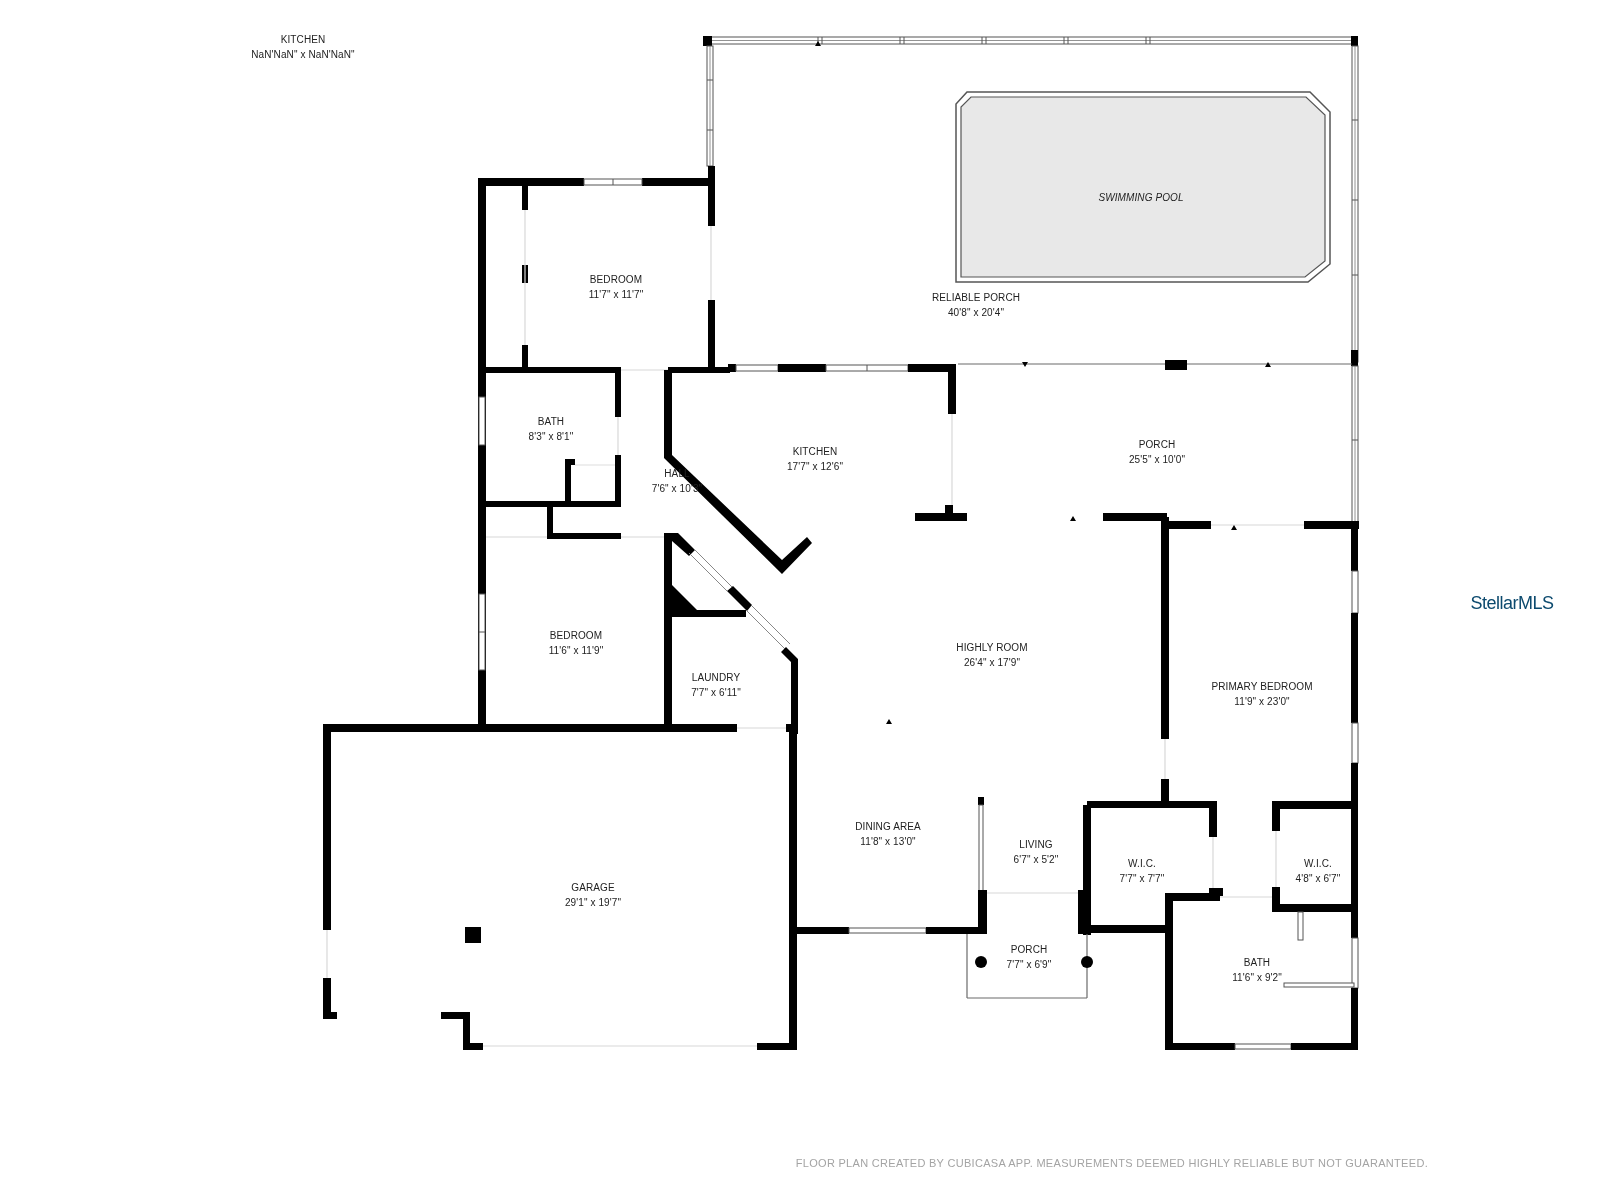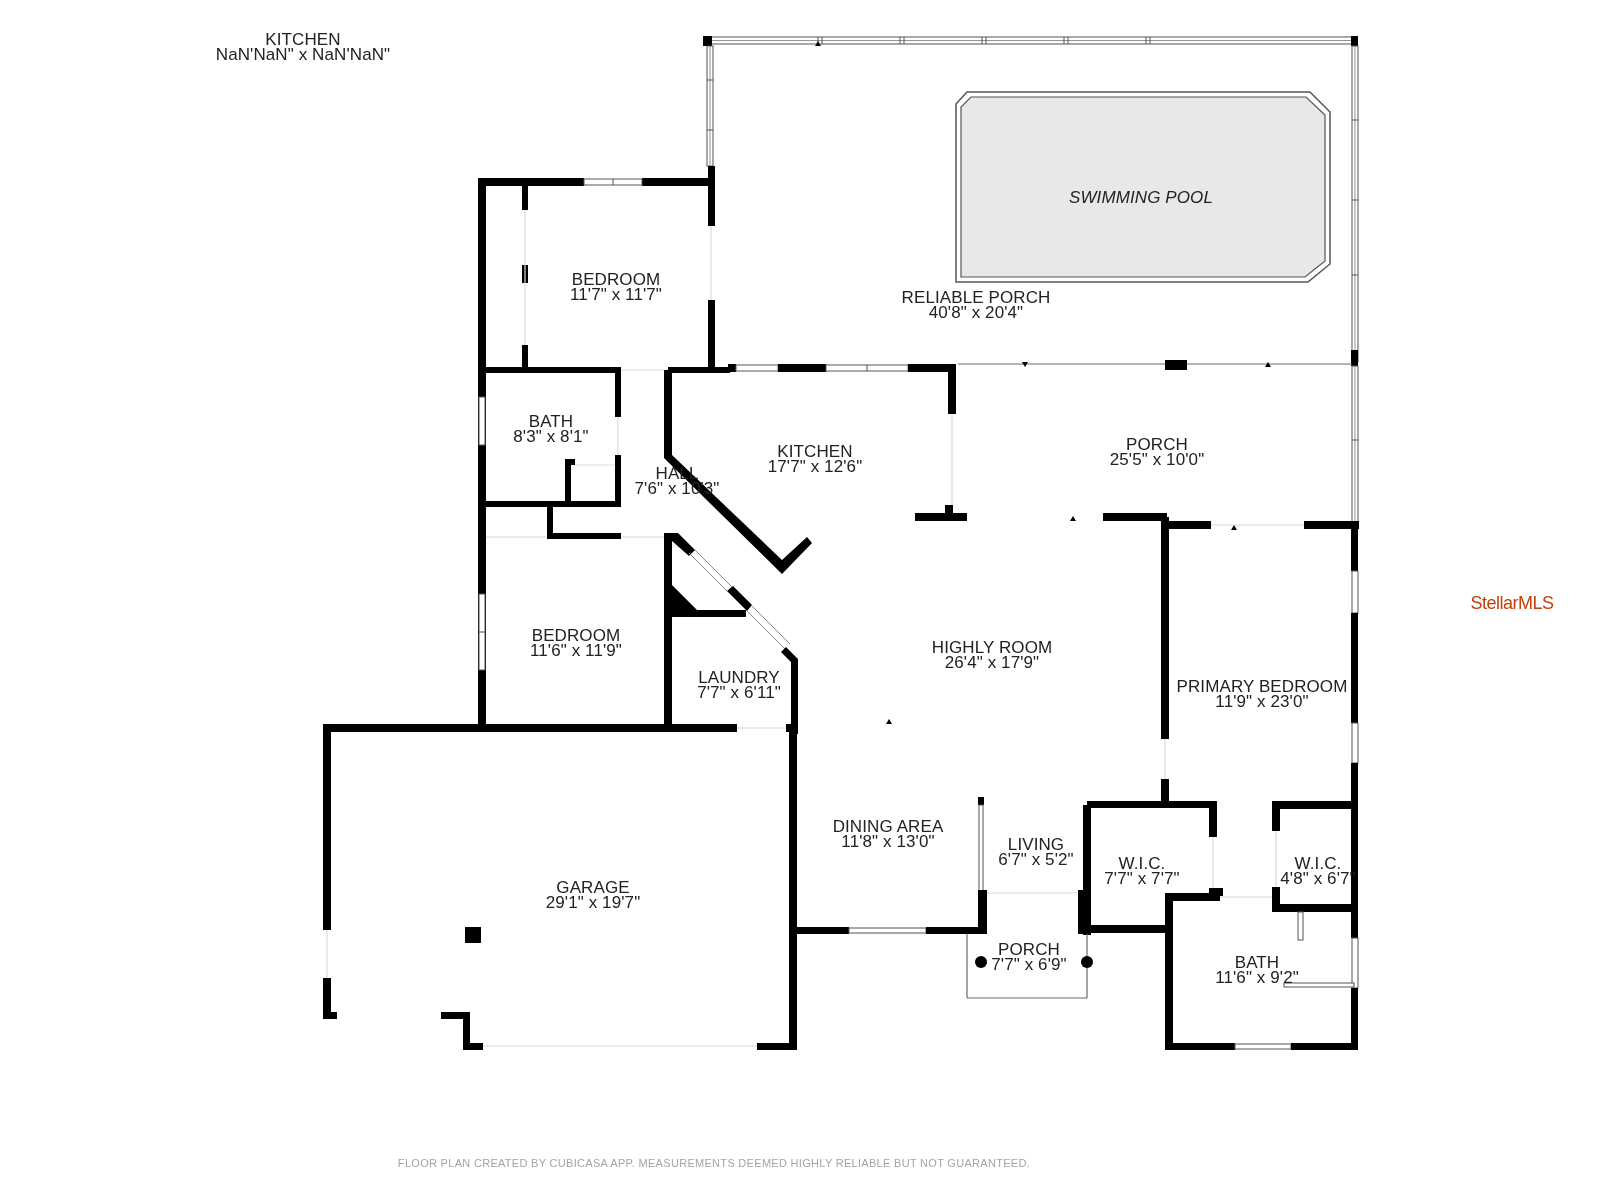--- a/index.html
+++ b/index.html
@@ -4,27 +4,27 @@
 <style>
   html, body { margin: 0; padding: 0; background: #ffffff; }
   body { width: 1600px; height: 1200px; position: relative; overflow: hidden;
          font-family: "Liberation Sans", "DejaVu Sans", sans-serif; }
   #plan { position: absolute; left: 0; top: 0; width: 1600px; height: 1200px; }
   .wall { fill: #000000; }
   .thin { stroke: #6a6a6a; stroke-width: 1.2; fill: none; }
   .open { stroke: #d8d8d8; stroke-width: 1.2; fill: none; }
   .win  { fill: #ffffff; stroke: #555555; stroke-width: 1; }
   .lbl  { position: absolute; text-align: center; color: #222222;
-          font-size: 17px; line-height: 15px; white-space: nowrap;
+          font-size: 10px; line-height: 15px; white-space: nowrap;
           transform: translateX(-50%); letter-spacing: 0.1px; }
   .lbl span { display: block; }
-  .footer { position: absolute; left: 0; width: 1428px; top: 1157px; text-align: center;
+  .footer { position: absolute; left: 0; width: 1428px; top: 1157px; text-align: right;
             font-size: 11px; color: #a4a4a4; letter-spacing: 0.3px; }
   .watermark { position: absolute; left: 1512px; top: 593px; font-size: 18px;
-               color: #c2410c; transform: translateX(-50%); letter-spacing: -0.5px; }
+               color: #0c4a6e; transform: translateX(-50%); letter-spacing: -0.5px; }
 </style>
 </head>
 <body>
 
 <svg id="plan" viewBox="0 0 1600 1200" xmlns="http://www.w3.org/2000/svg">
 
   <g>
 
     <rect class="win" x="710" y="37" width="645" height="7"></rect>
     <line x1="710" y1="40.5" x2="1355" y2="40.5" stroke="#777" stroke-width="0.8"></line>
@@ -238,21 +238,21 @@
     <span>25'5" x 10'0"</span>
   </div>
   <div class="lbl" style="left:677px;top:466px;">
     <span>HALL</span>
     <span>7'6" x 10'3"</span>
   </div>
   <div class="lbl" style="left:576px;top:628px;">
     <span>BEDROOM</span>
     <span>11'6" x 11'9"</span>
   </div>
-  <div class="lbl" style="left:739px;top:670px;">
+  <div class="lbl" style="left:716px;top:670px;">
     <span>LAUNDRY</span>
     <span>7'7" x 6'11"</span>
   </div>
   <div class="lbl" style="left:992px;top:640px;">
     <span>HIGHLY ROOM</span>
     <span>26'4" x 17'9"</span>
   </div>
   <div class="lbl" style="left:1262px;top:679px;">
     <span>PRIMARY BEDROOM</span>
     <span>11'9" x 23'0"</span>

